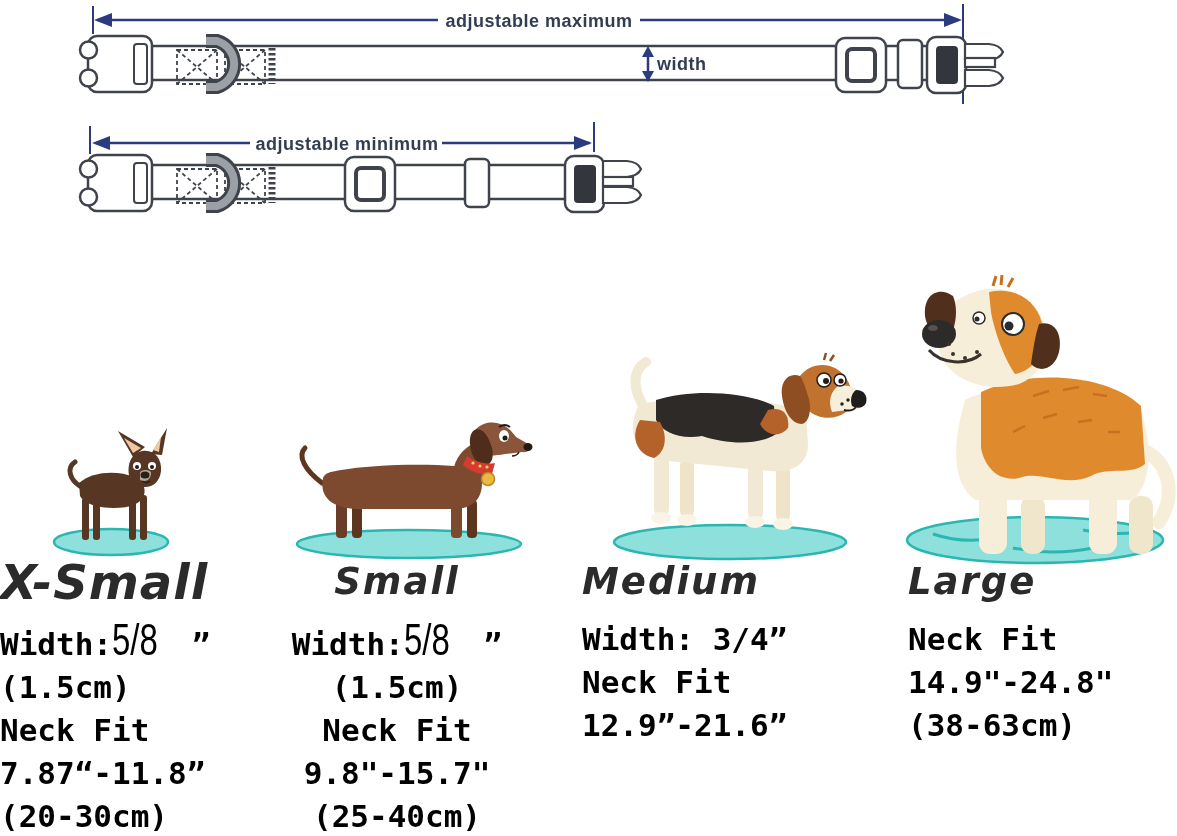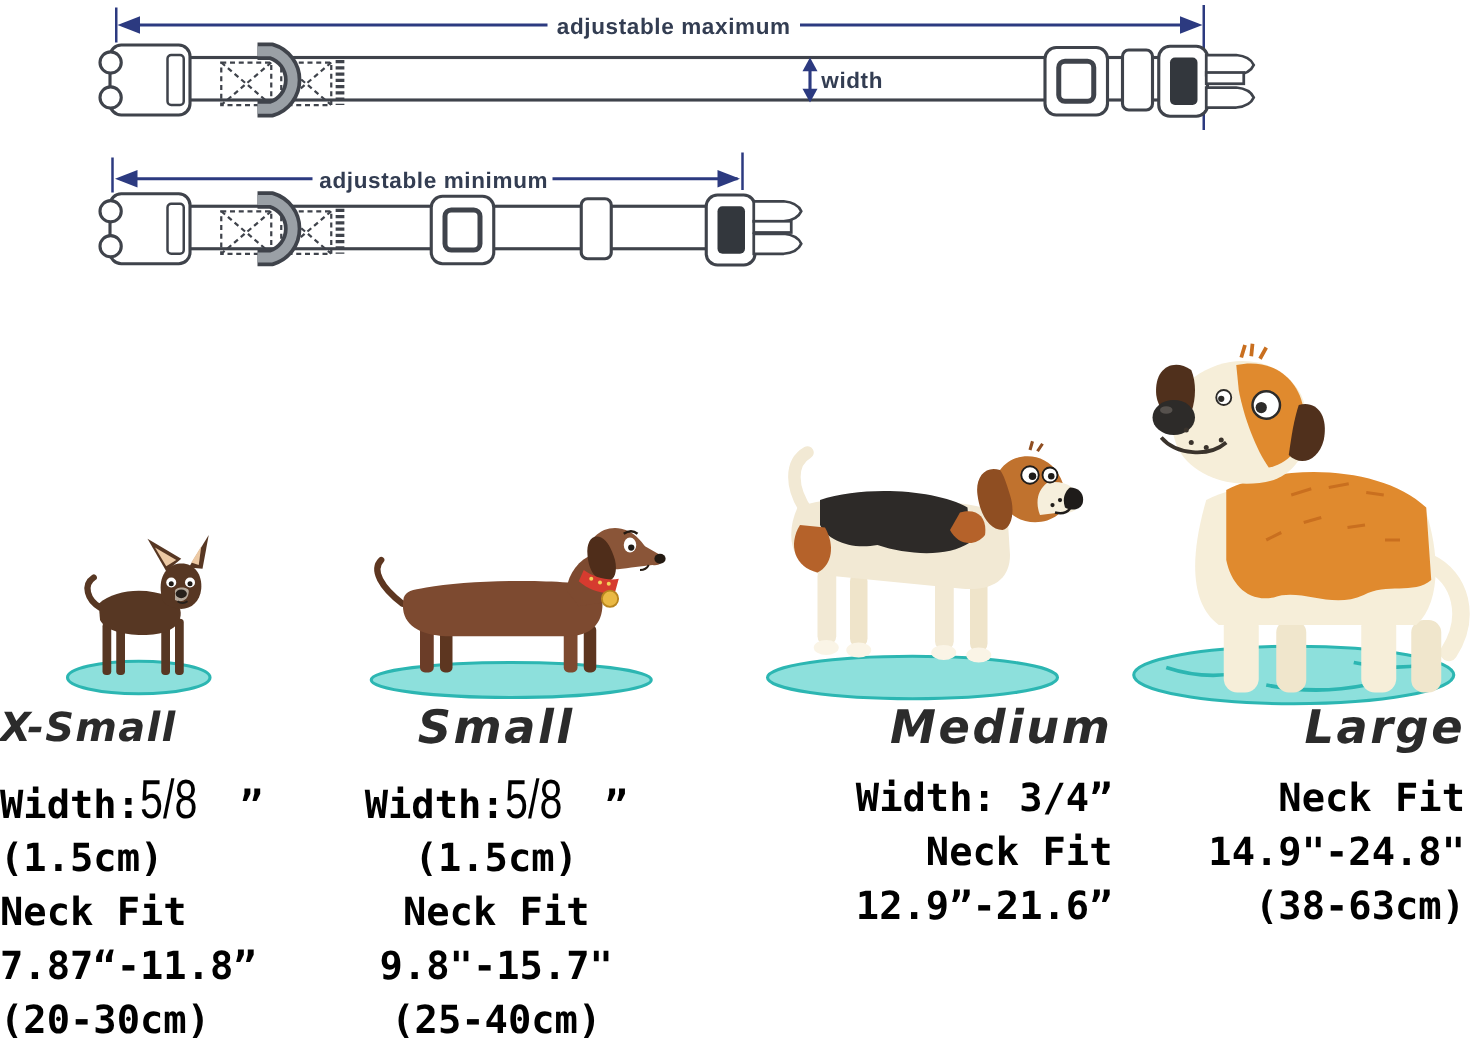--- a/index.html
+++ b/index.html
@@ -9,29 +9,29 @@
   }
   .abs { position:absolute; }
   svg text.diag-label {
     font-family:"Liberation Sans", sans-serif;
     font-size:18px; font-weight:bold; fill:#333d52; letter-spacing:0.5px;
   }
   .size-col { position:absolute; top:550; color:#2c2c2c; }
   .size-col { top:550px; }
   .col-1 { left:0px;   width:240px; text-align:left; }
   .col-2 { left:272px; width:250px; text-align:center; }
-  .col-3 { left:582px; width:260px; text-align:right;margin-left:48px; }
-  .col-4 { left:908px; width:264px; text-align:right; }
+  .col-3 { left:582px; width:260px; text-align:left; }
+  .col-4 { left:908px; width:264px; text-align:left; }
   .size-title {
     font-family:"DejaVu Sans", sans-serif;
     font-style:italic; font-weight:bold;
     font-size:37px; line-height:64px; letter-spacing:2px;
     margin-bottom:4px; white-space:pre; color:#2b2b2b;
   }
-  .col-1 .size-title { font-size:32px; letter-spacing:1px;font-style:italic; }
+  .col-1 .size-title { font-size:48px; letter-spacing:1px;font-style:italic; }
   .size-line {
     font-family:"DejaVu Sans Mono", monospace;
     font-weight:bold; font-size:31px; line-height:43px;
     white-space:pre; color:#000000;
   }
   .alt-num {
     display:inline-block;
     font-family:"Liberation Sans", sans-serif;
     font-weight:normal; font-size:44px; line-height:43px;
     transform:scaleX(0.75); transform-origin:left bottom;

